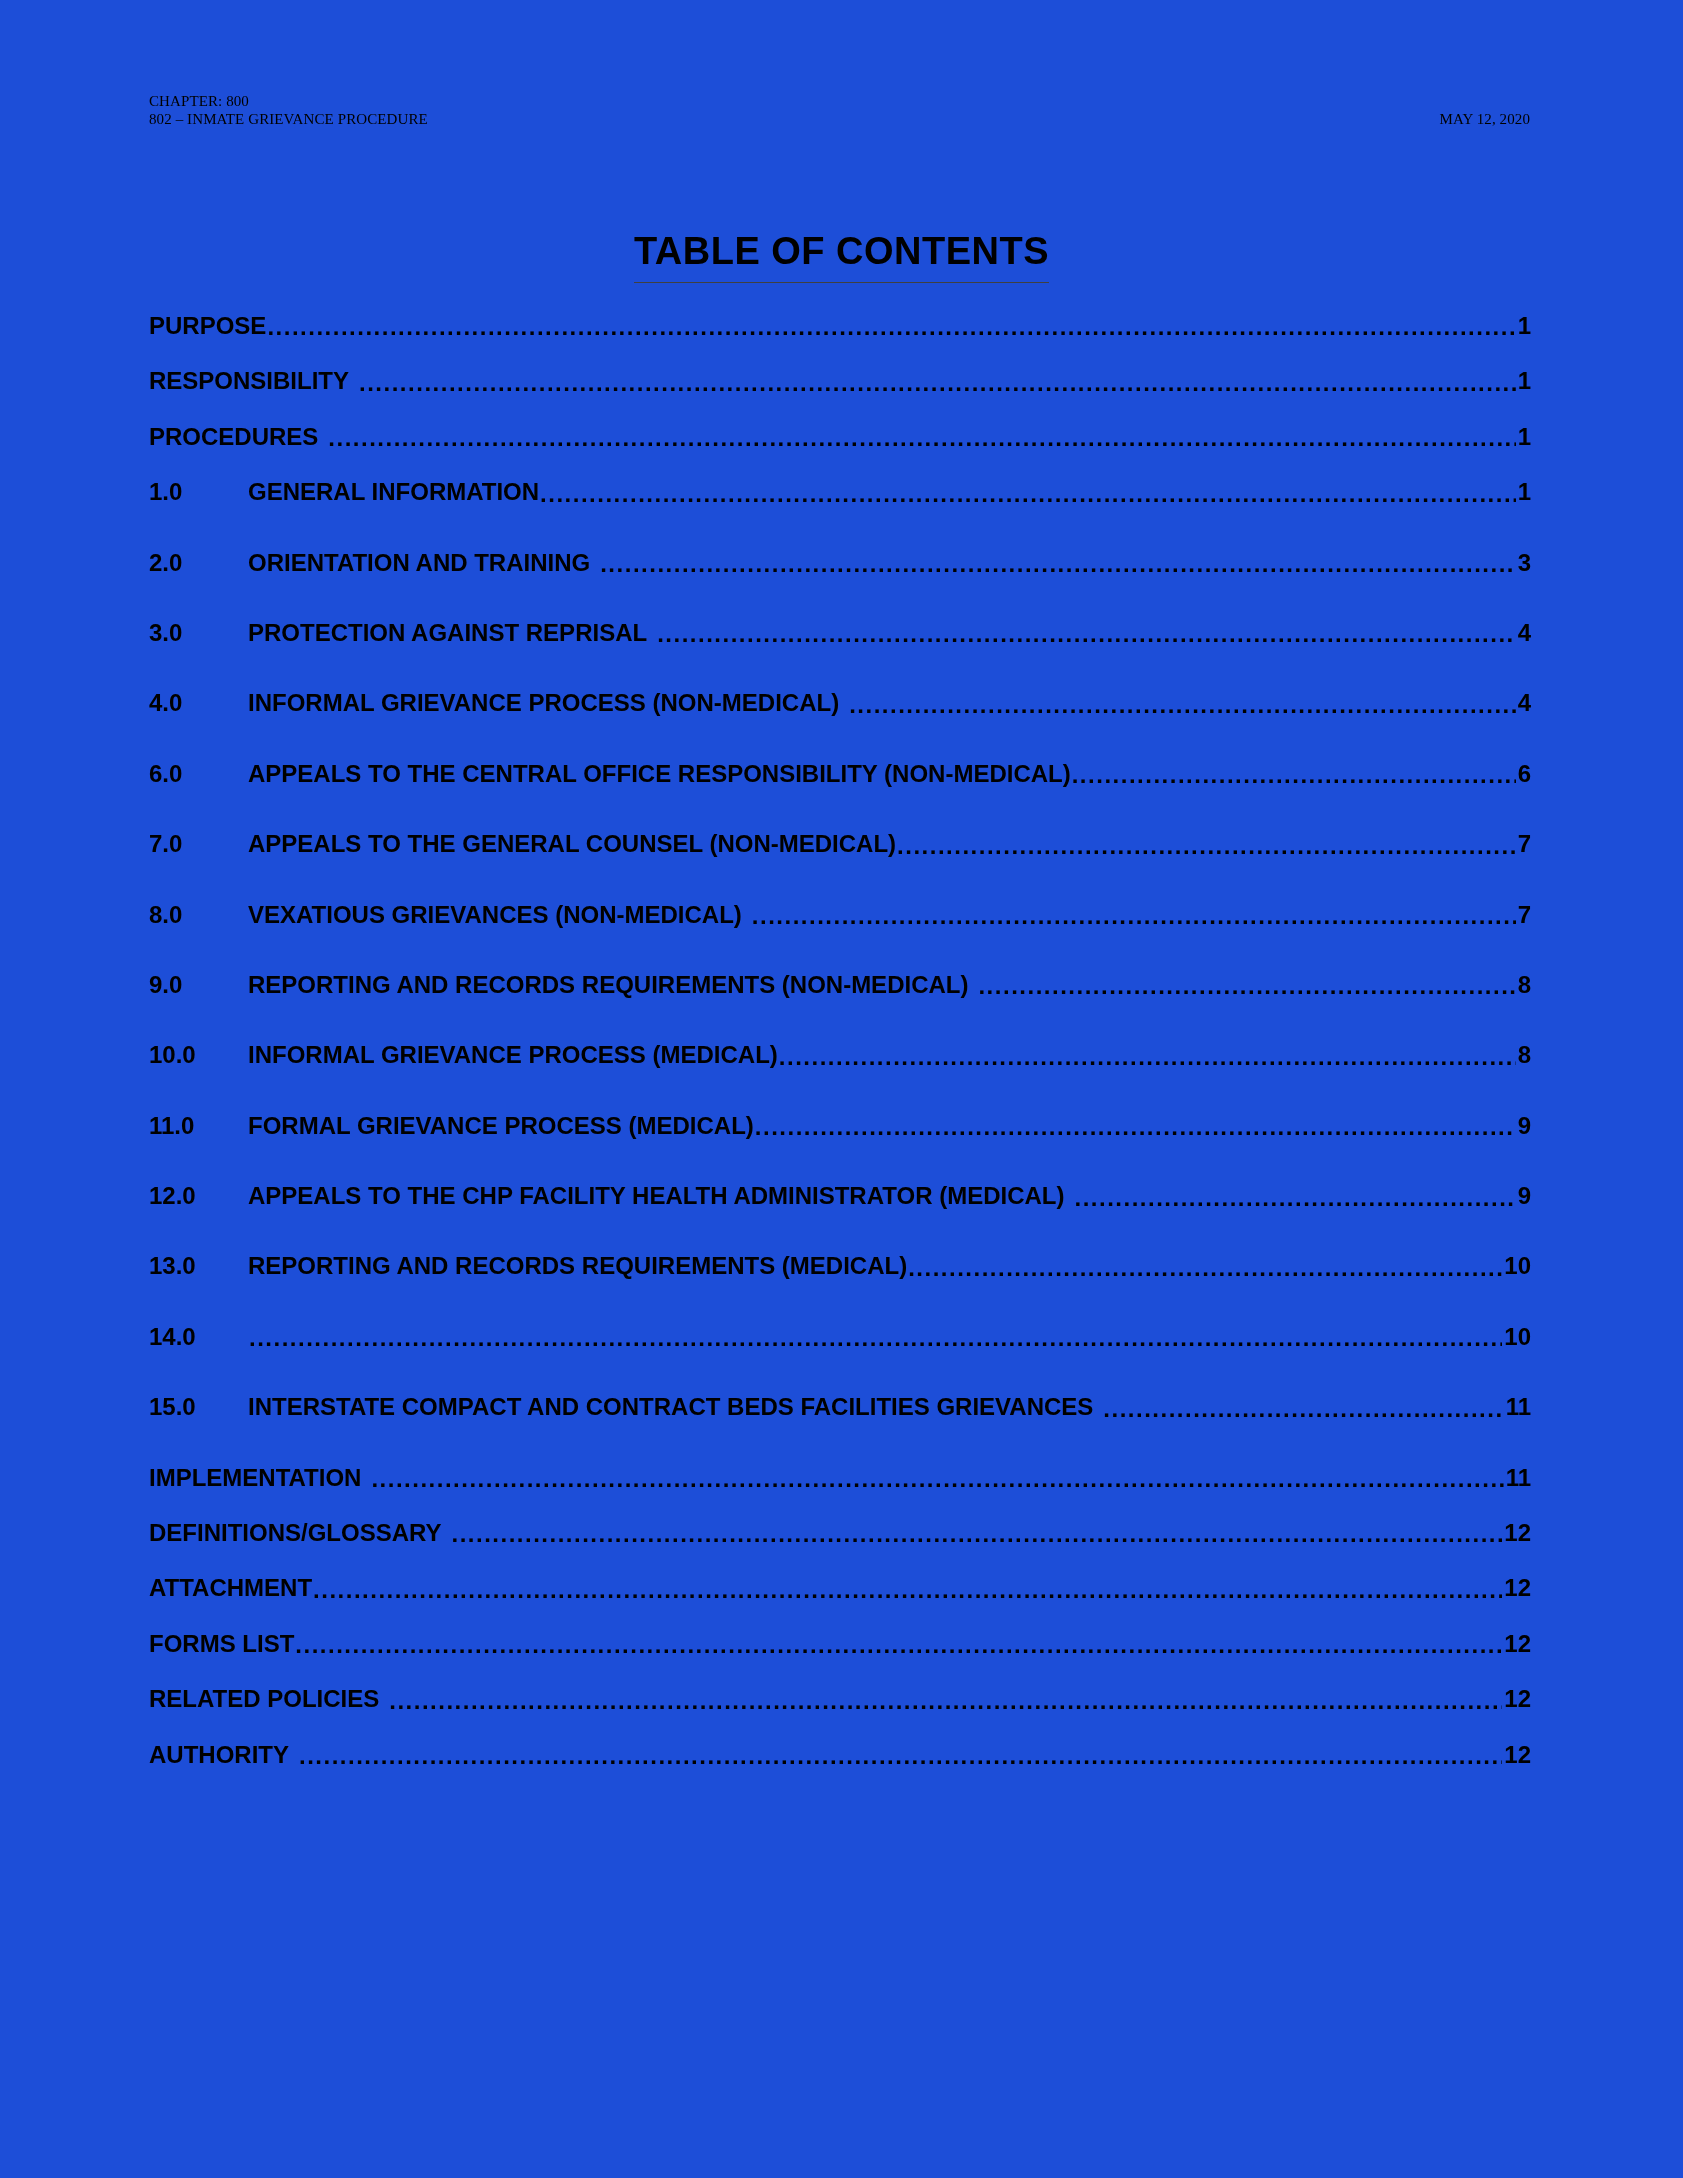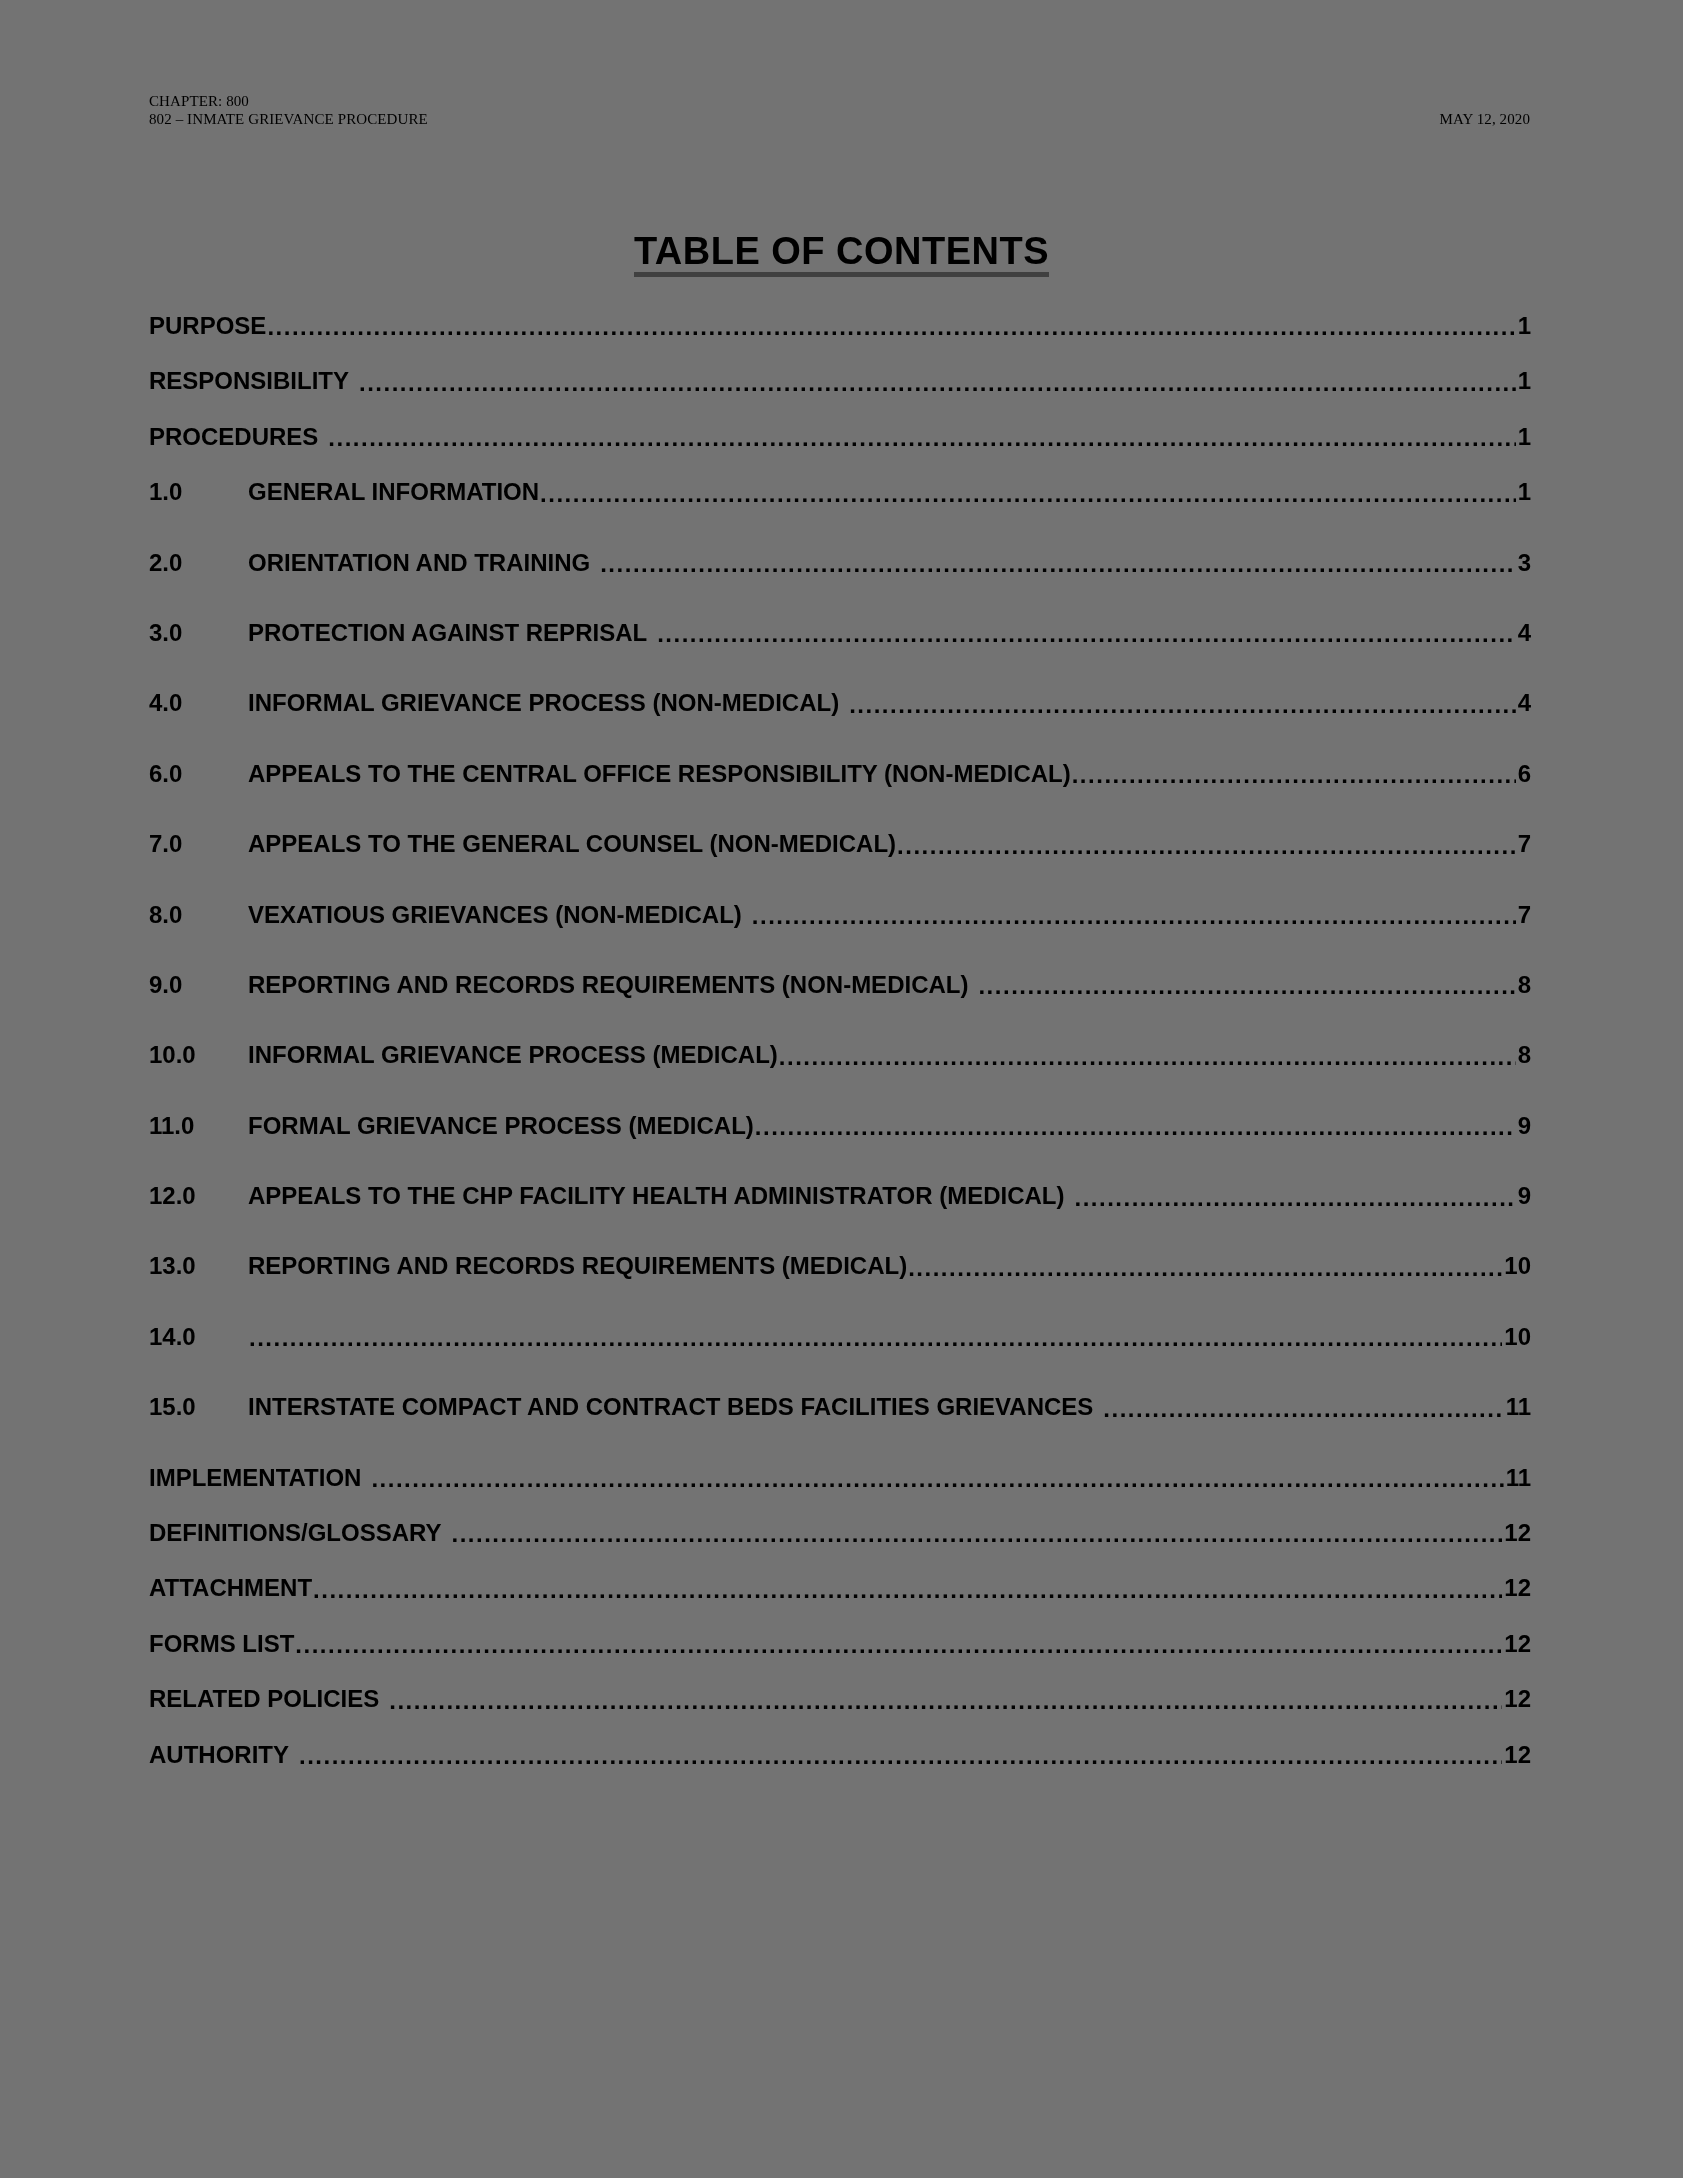--- a/index.html
+++ b/index.html
@@ -4,21 +4,21 @@
 <style>
   html, body {
     margin: 0;
     padding: 0;
     background: #ffffff;
   }
   .page {
     position: relative;
     width: 1683px;
     height: 2178px;
-    background: #737373;
+    background: #1d4ed8;
     overflow: hidden;
     box-sizing: border-box;
   }
 
   
   .doc-header {
     position: absolute;
     left: 149px;
     top: 93px;
     width: 1381px;
@@ -49,22 +49,22 @@
     top: 230px;
     width: 1683px;
     text-align: center;
     font-family: "Liberation Sans", "DejaVu Sans", sans-serif;
     font-weight: bold;
     font-size: 38px;
     letter-spacing: 0.5px;
     color: #000000;
   }
   .toc-title span {
-    border-bottom: 5px solid #404040;
-    padding-bottom: 0;
+    border-bottom: 1px solid #404040;
+    padding-bottom: 10px;
   }
 
   
   .toc {
     position: absolute;
     left: 149px;
     top: 313px;
     width: 1382px;
     font-family: "Liberation Sans", "DejaVu Sans", sans-serif;
     color: #000000;

